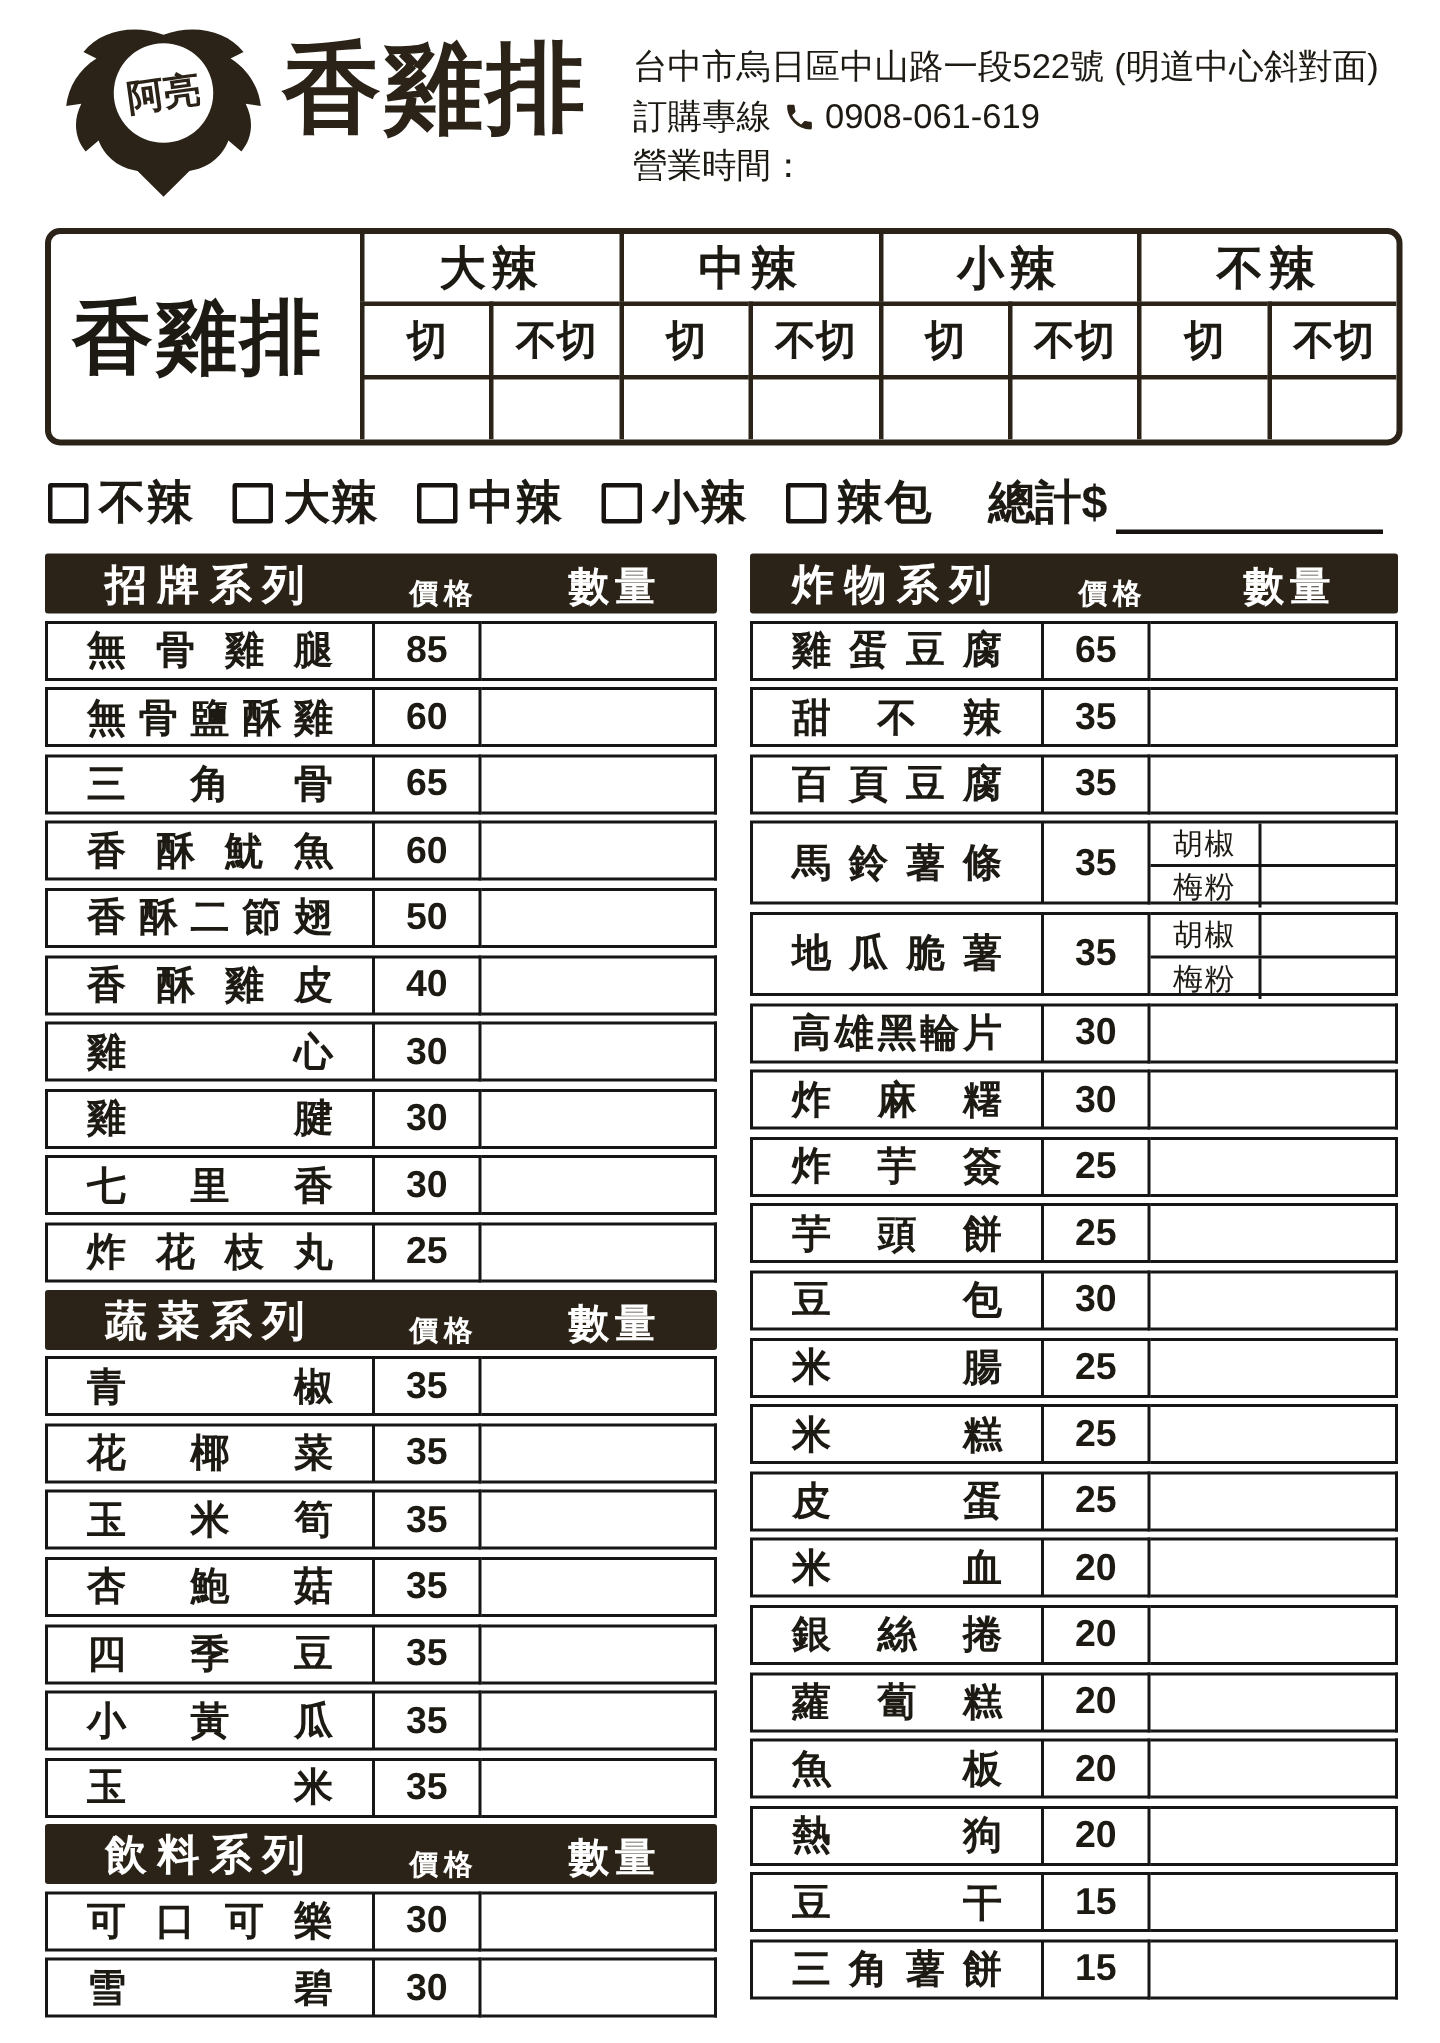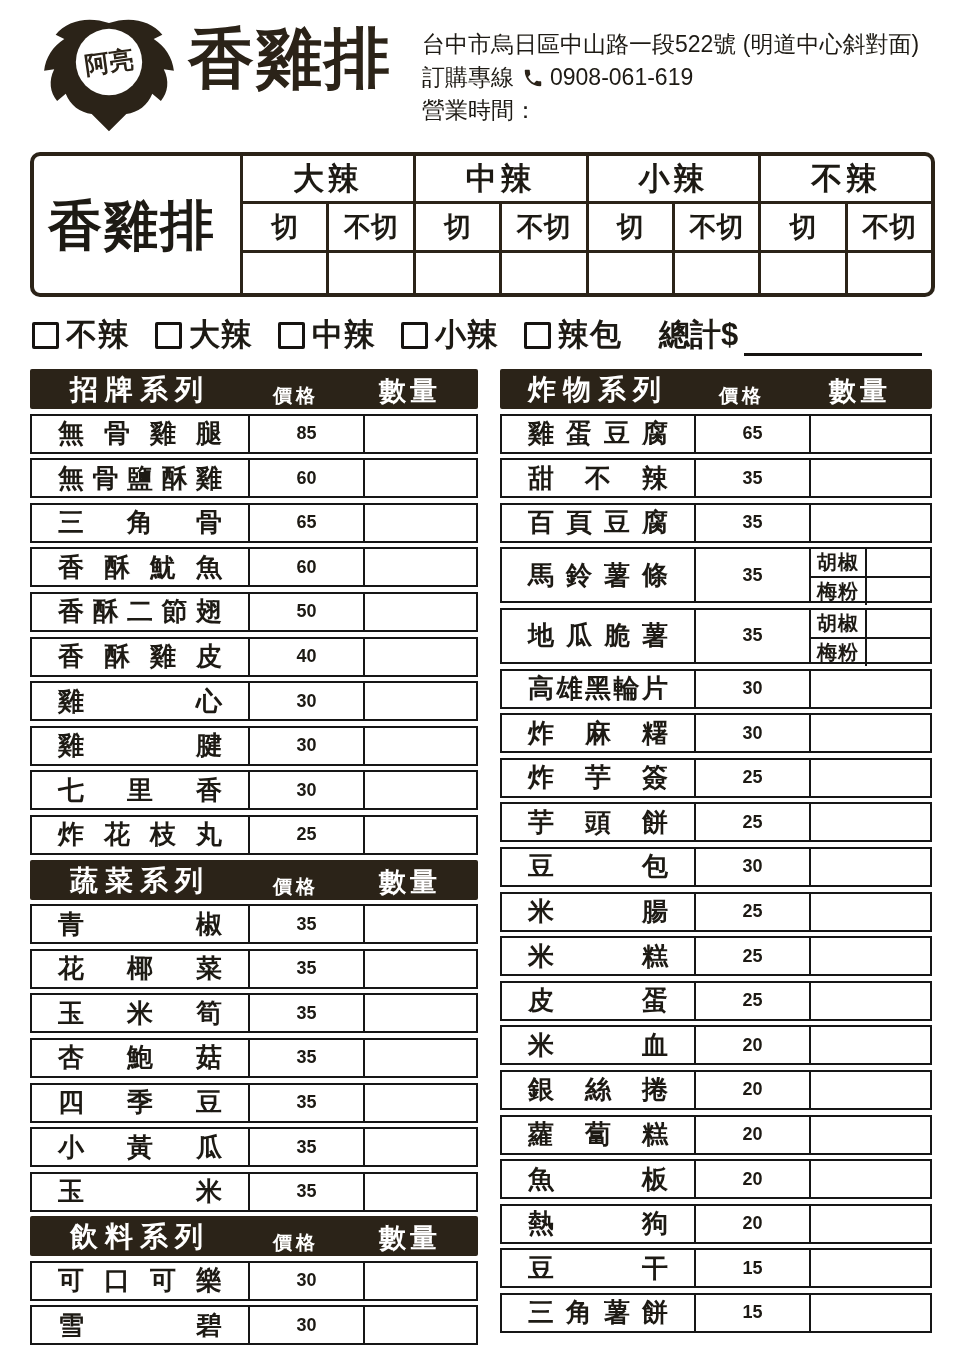--- a/index.html
+++ b/index.html
@@ -87,32 +87,32 @@
   .mh-qty{flex:1;text-align:center;font-size:27px;font-weight:700;letter-spacing:4px;}
 
   .m-row{display:flex;height:40px;margin-bottom:4.6px;background:#fff;}
   .m-row.double{height:56px;}
   .m-name{
     width:var(--nw);border:2.5px solid var(--line);
     display:flex;align-items:center;justify-content:space-between;
     padding:0 26px;font-size:26px;font-weight:600;letter-spacing:0;
   }
   .m-price{
-    width:115px;border:2.5px solid var(--line);border-left:none;
+    width:71px;border:2.5px solid var(--line);border-left:none;
     display:flex;align-items:center;justify-content:center;
-    font-size:18px;font-weight:700;
+    font-size:25px;font-weight:700;
   }
   .m-qty{flex:1;border:2.5px solid var(--line);border-left:none;}
   .m-qty-split{flex:1;border:2.5px solid var(--line);border-left:none;display:flex;flex-direction:column;}
   .m-sub{flex:1;display:flex;}
   .m-sub + .m-sub{border-top:2.5px solid var(--line);}
   .m-sub-label{
-    width:56px;border-right:2.5px solid var(--line);
+    width:74px;border-right:2.5px solid var(--line);
     display:flex;align-items:center;justify-content:center;
-    font-size:20px;font-weight:700;letter-spacing:1px;
+    font-size:20px;font-weight:400;letter-spacing:1px;
   }
   .m-sub-box{flex:1;}
 </style>
 </head>
 <body>
 
 <div class="page">
 
   <header class="hdr">
     <div class="logo">

